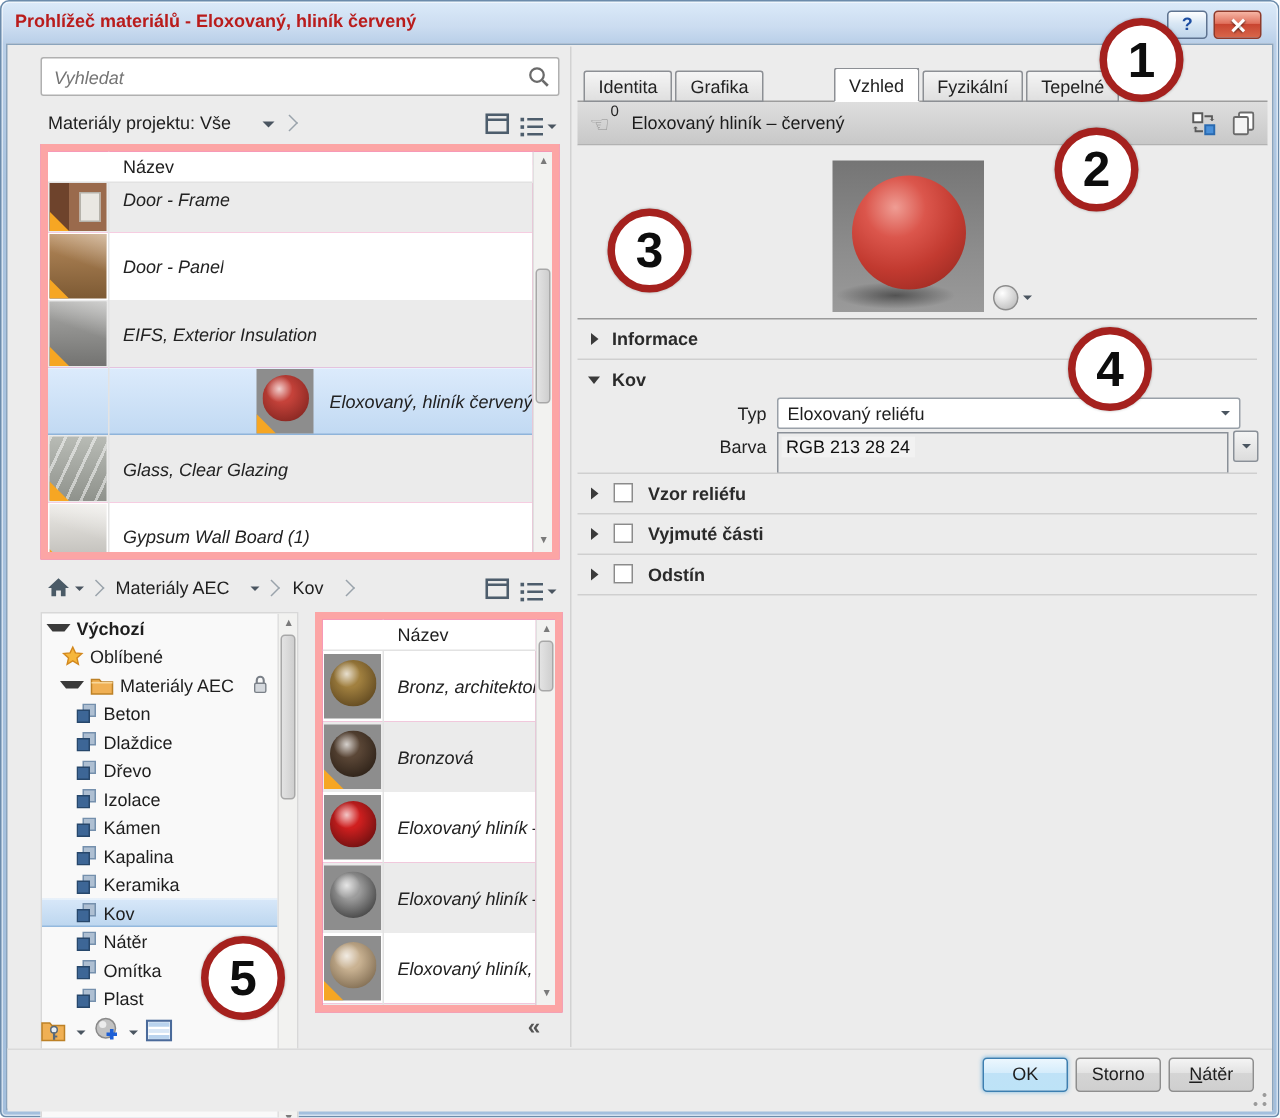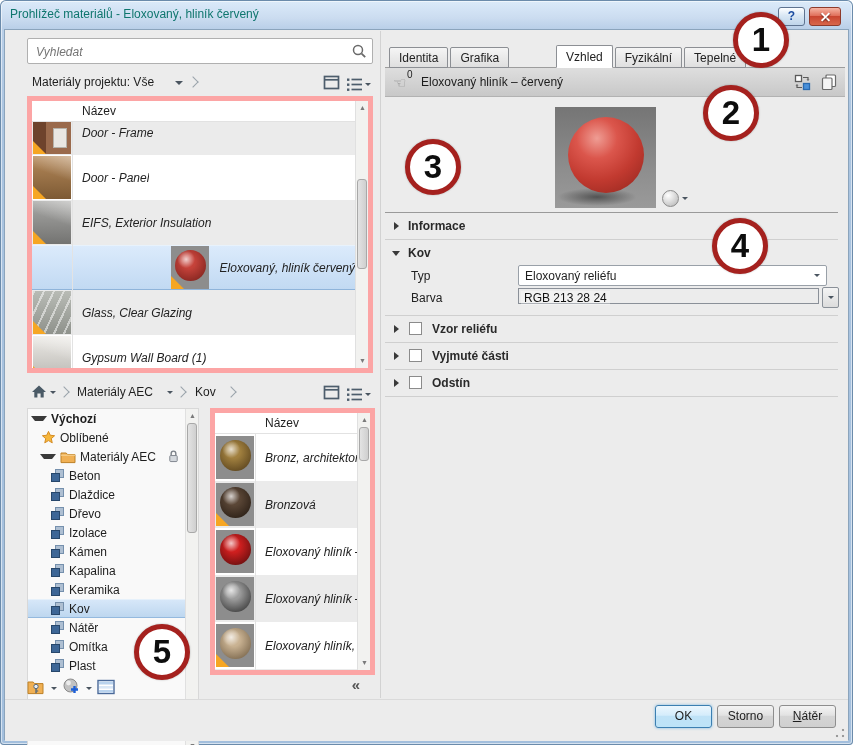--- a/index.html
+++ b/index.html
@@ -1,19 +1,19 @@
 <!DOCTYPE html>
 <html><head>
 <meta charset="utf-8">
 <style>
   html,body{margin:0;padding:0;background:#fff;}
   .page{position:relative;width:853px;height:745px;font-family:"Liberation Sans",sans-serif;font-size:12px;color:#1e1e1e;overflow:hidden;-webkit-font-smoothing:antialiased;}
   
   .frame{position:absolute;inset:0;border-radius:6px 6px 4px 4px;background:linear-gradient(180deg,#dcebfa 0px,#cbdcf0 18px,#b9cfe8 29px,#aac4e0 120px,#a3bfdd 100%);box-shadow:inset 0 0 0 1px #6b8bab, inset 0 0 0 2px rgba(255,255,255,.55);}
-  .titlebar{position:absolute;left:10px;top:0;height:29px;line-height:29px;color:#0f766e;}
+  .titlebar{position:absolute;left:10px;top:0;height:29px;line-height:29px;color:#b91c1c;font-weight:bold;}
   .winbtn{position:absolute;top:7px;height:19px;border-radius:3px;border:1px solid #5e7390;box-sizing:border-box;text-align:center;line-height:16px;}
   .helpbtn{left:778px;width:27px;background:linear-gradient(180deg,#fdfeff, #d9e7f4 45%, #bfd5ea);color:#1c4da1;font-weight:bold;font-size:12px;}
   .closebtn{left:809px;width:32px;background:linear-gradient(180deg,#f6b5a4,#e0705c 45%,#c8432f 46%,#d8664a);border-color:#8e3a2b;}
   .closebtn::before,.closebtn::after{content:"";position:absolute;left:10px;top:8px;width:11px;height:2px;background:#fff;box-shadow:0 1px 1px rgba(0,0,0,.35);}
   .closebtn::before{transform:rotate(45deg);} .closebtn::after{transform:rotate(-45deg);}
   .client{position:absolute;left:4px;right:4px;top:29px;bottom:5px;background:#ececec;border:1px solid #8ba4bc;box-sizing:border-box;}
   
   .searchbox{position:absolute;left:27px;top:38px;width:346px;height:26px;background:#fff;border:1px solid #b0b0b0;border-radius:2px;box-sizing:border-box;}
   .searchbox input{position:absolute;left:6px;top:3px;width:310px;height:18px;border:none;outline:none;font:italic 12px "Liberation Sans",sans-serif;color:#8a8a8a;background:transparent;}
   .search-ic{position:absolute;right:5px;top:4px;}
@@ -78,25 +78,25 @@
   .pstyle-ball{width:15px;height:15px;border-radius:50%;border:1px solid #8c8c8c;background:radial-gradient(circle at 35% 30%, #ffffff, #c9c9c9 70%, #aaa);}
   .hline{position:absolute;left:0px;width:453px;height:1px;background:#cfcfcf;}
   .hline.dark{background:#9a9a9a;}
   .sec-row{position:absolute;left:0;width:453px;height:26px;}
   .sec-exp{position:absolute;left:9px;top:9px;width:0;height:0;}
   .sec-exp.r{border-top:4px solid transparent;border-bottom:4px solid transparent;border-left:5px solid #3a3a3a;}
   .sec-exp.d{border-left:4px solid transparent;border-right:4px solid transparent;border-top:5px solid #3a3a3a;top:11px;left:7px;}
   .sec-label{position:absolute;left:23px;top:6px;font-weight:bold;color:#2a2a2a;}
   .sec-check{position:absolute;left:24px;top:6px;width:13px;height:13px;background:#fff;border:1px solid #8b8b8b;box-sizing:border-box;}
   .sec-label.after-check{left:47px;}
-  .fieldlabel{position:absolute;width:100px;text-align:left;color:#222;}
+  .fieldlabel{position:absolute;width:100px;text-align:right;color:#222;}
   .combo{position:absolute;left:133px;width:309px;height:21px;background:#fff;border:1px solid #99a0a8;border-radius:2px;box-sizing:border-box;}
   .combo .cval{position:absolute;left:6px;top:3px;}
   .combo .carr{position:absolute;right:6px;top:8px;}
-  .colorfield{position:absolute;left:133px;width:301px;height:16px;border:1px solid #8a9098;box-sizing:border-box;}
+  .colorfield{position:absolute;left:133px;width:301px;height:28px;border:1px solid #8a9098;box-sizing:border-box;}
   .colorfield .cval{position:absolute;left:2px;top:2px;padding:0 3px;background:rgba(255,255,255,.30);color:#111;}
   .dropbtn{position:absolute;left:437px;width:17px;height:21px;background:linear-gradient(180deg,#f4f4f4,#dcdcdc);border:1px solid #8a9098;border-radius:2px;box-sizing:border-box;text-align:center;}
   .dropbtn .tri-d{margin-top:8px;}
   
   .footer{position:absolute;left:5px;right:5px;top:699px;height:41px;background:#ececec;border-top:1px solid #dadada;}
   .btn{position:absolute;top:5px;width:57px;height:23px;border:1px solid #8e8e8e;border-radius:3px;background:linear-gradient(180deg,#f4f4f4,#e2e2e2 45%,#d5d5d5 46%,#cfcfcf);box-sizing:border-box;text-align:center;color:#1e1e1e;}
   .btn .lbl{display:block;line-height:21px;}
   .btn.default{border-color:#3c7fb1;background:linear-gradient(180deg,#ecf7fe,#d4ecfb 45%,#bfe2f7 46%,#bde3f7);box-shadow:0 0 3px #7ab8e0;}
   .u-first::first-letter{text-decoration:underline;}
   .grip{position:absolute;right:3px;bottom:3px;width:10px;height:10px;background:

